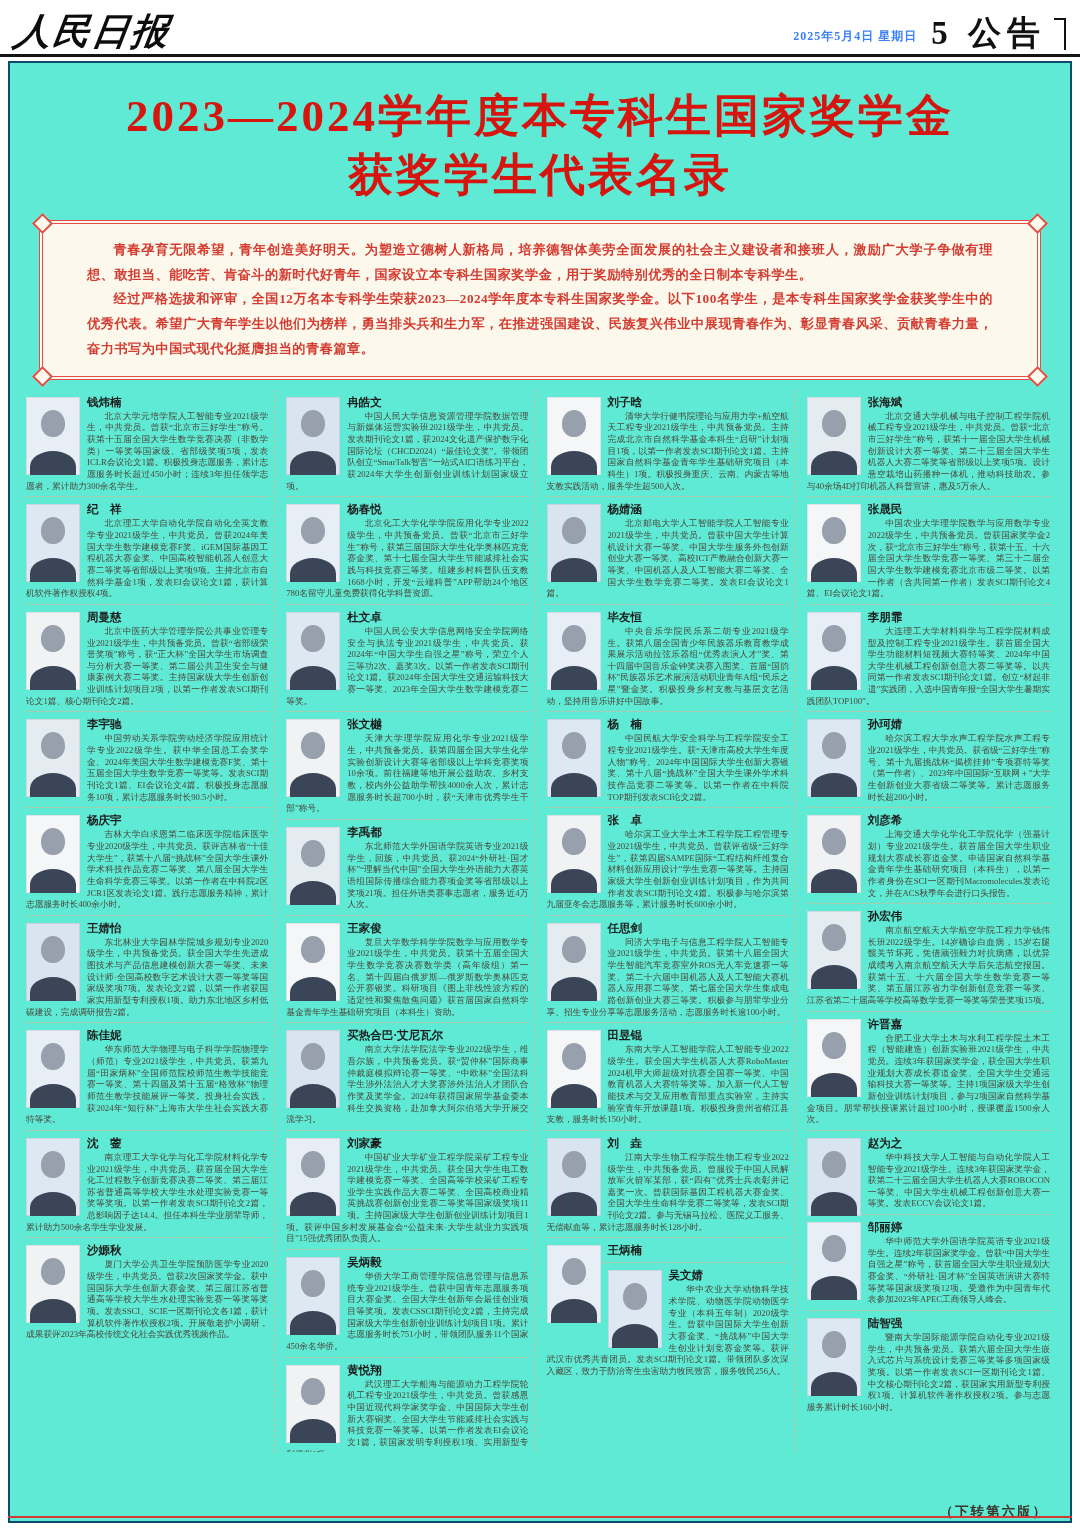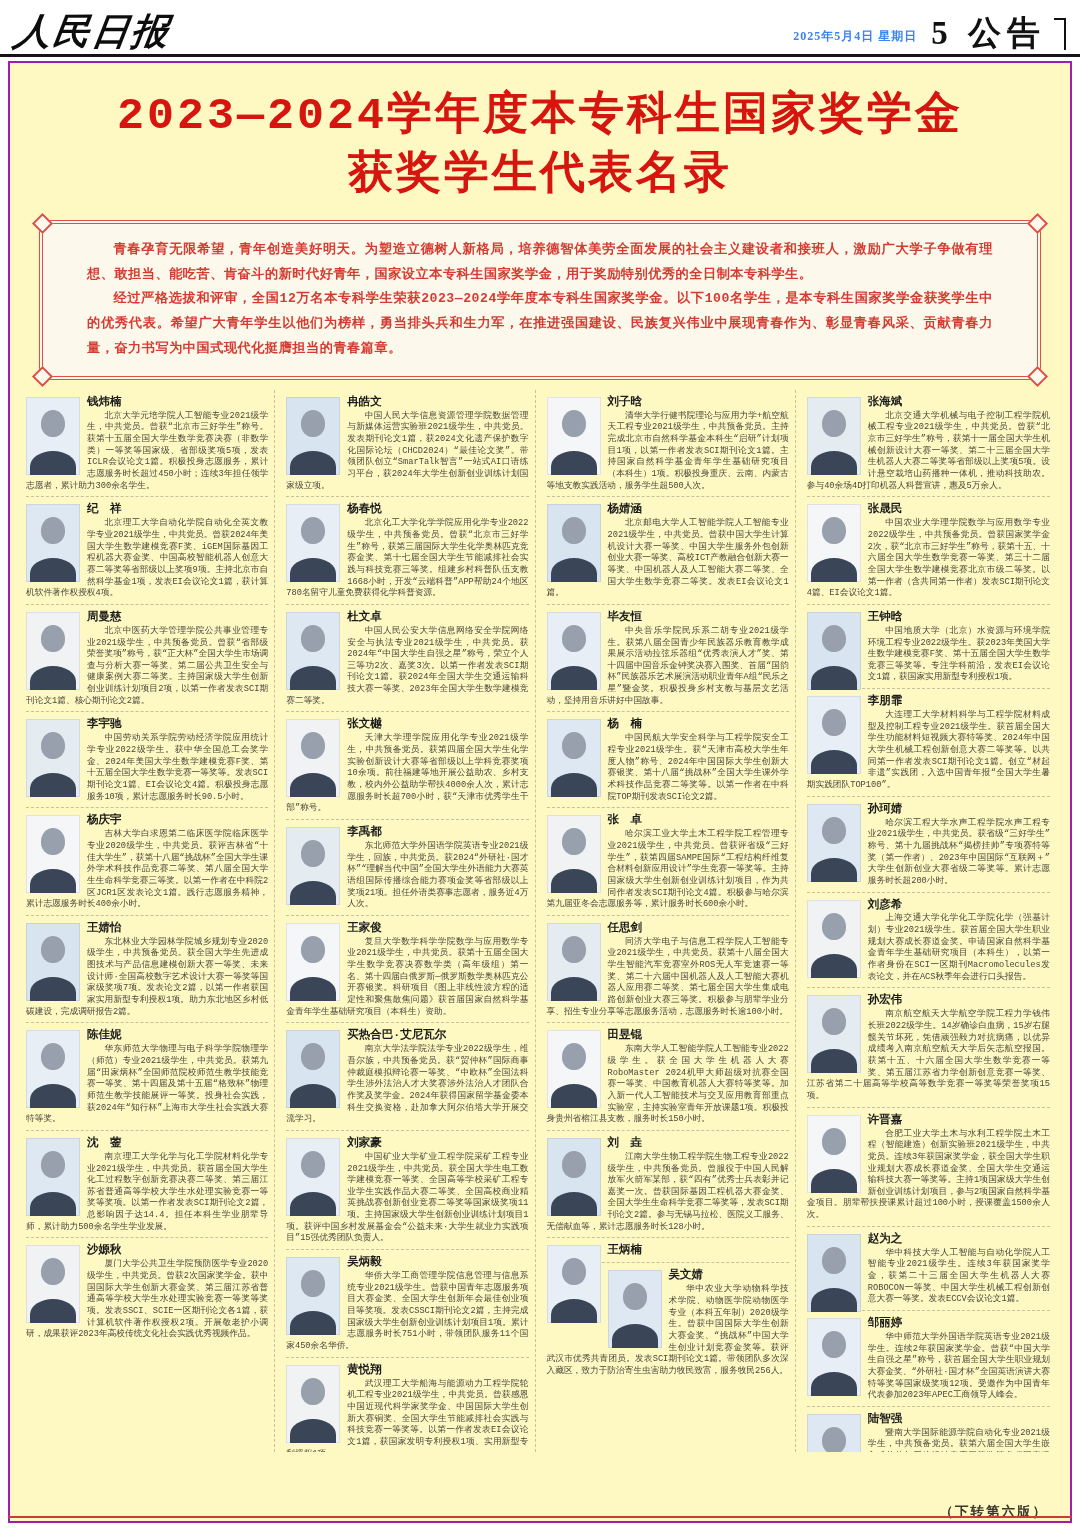--- a/index.html
+++ b/index.html
@@ -20,21 +20,21 @@
     transform:skewX(-8deg);letter-spacing:2px;color:#0d0d0d;
     line-height:1;padding-bottom:4px;
   }
   .mast-right{display:flex;align-items:flex-end;gap:14px;padding-bottom:4px;}
   .issue-date{font-size:12px;font-weight:700;color:#3b82f6;padding-bottom:5px;letter-spacing:1px;}
   .page-label{font-size:33px;font-weight:700;color:#111;line-height:1;letter-spacing:6px;}
   .corner-mark{width:10px;height:30px;border-right:2px solid #111;border-top:2px solid #111;margin-left:-6px;}
   
   .page-frame{
     position:absolute;top:61px;left:8px;right:8px;bottom:5px;
-    border:2px solid #a21caf;background:#fef9c3;box-sizing:border-box;font-family:Liberation Mono, monospace;
+    border:2px solid #0c4a6e;background:#5eead4;box-sizing:border-box;
   }
   .bottom-rule{position:absolute;left:-2px;right:-2px;bottom:3px;height:2px;background:#cf3a31;}
   
   .page-title{
     text-align:center;color:#d6150f;font-weight:900;
     font-size:45px;line-height:1.32;letter-spacing:3px;
     margin:24px 10px 6px;
   }
   
   .intro-box{
@@ -296,25 +296,20 @@
     <div class="student-name">张海斌</div>
     <p class="student-bio">北京交通大学机械与电子控制工程学院机械工程专业2021级学生，中共党员。曾获“北京市三好学生”称号，获第十一届全国大学生机械创新设计大赛一等奖、第二十三届全国大学生机器人大赛二等奖等省部级以上奖项5项。设计悬空栽培山药播种一体机，推动科技助农。参与40余场4D打印机器人科普宣讲，惠及5万余人。</p>
   </article>
 
   <article class="entry">
     <div class="photo" style="--bg: #f5f6f8;"></div>
     <div class="student-name">张晟民</div>
     <p class="student-bio">中国农业大学理学院数学与应用数学专业2022级学生，中共预备党员。曾获国家奖学金2次，获“北京市三好学生”称号，获第十五、十六届全国大学生数学竞赛一等奖、第三十二届全国大学生数学建模竞赛北京市级二等奖。以第一作者（含共同第一作者）发表SCI期刊论文4篇、EI会议论文1篇。</p>
   </article>
 
-  <article class="entry">
-    <div class="photo" style="--bg: #d8e4f0;"></div>
-    <div class="student-name">王钟晗</div>
-    <p class="student-bio">中国地质大学（北京）水资源与环境学院环境工程专业2022级学生。获2023年美国大学生数学建模竞赛F奖、第十五届全国大学生数学竞赛三等奖等。专注学科前沿，发表EI会议论文1篇，获国家实用新型专利授权1项。</p>
-  </article>
 
   <article class="entry">
     <div class="photo" style="--bg: #e8eef6;"></div>
     <div class="student-name">李朋霏</div>
     <p class="student-bio">大连理工大学材料科学与工程学院材料成型及控制工程专业2021级学生。获首届全国大学生功能材料短视频大赛特等奖、2024年中国大学生机械工程创新创意大赛二等奖等。以共同第一作者发表SCI期刊论文1篇。创立“材起非遗”实践团，入选中国青年报“全国大学生暑期实践团队TOP100”。</p>
   </article>
 
   <article class="entry">
     <div class="photo" style="--bg: #dde8f3;"></div>
     <div class="student-name">孙珂婧</div>

